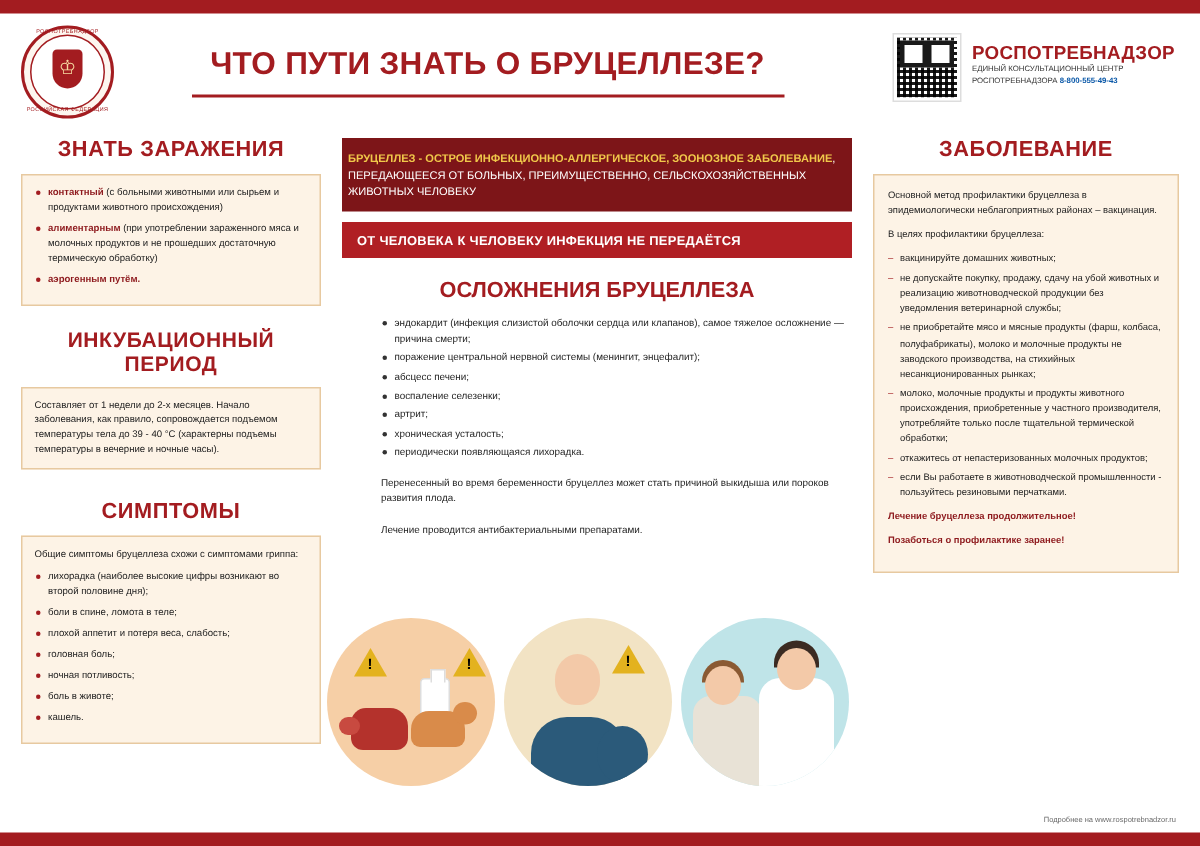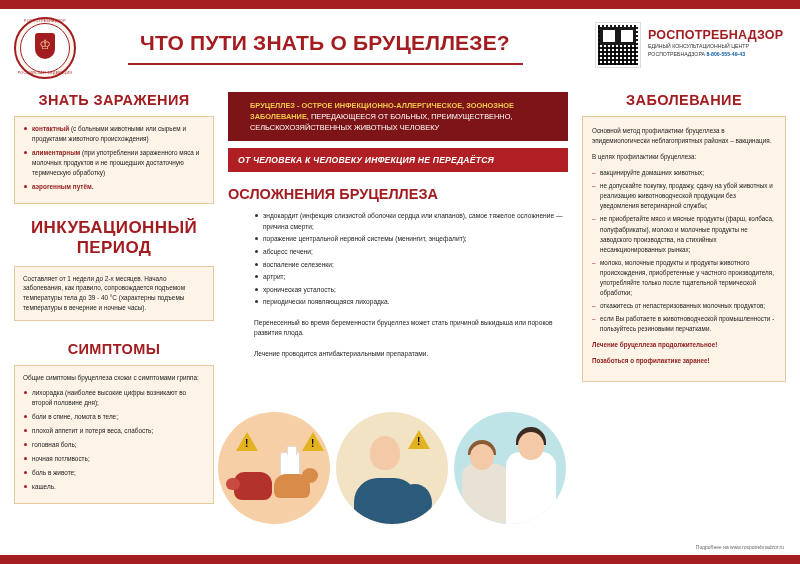--- a/index.html
+++ b/index.html
@@ -100,21 +100,21 @@
   .col-mid { left: 228px; width: 340px; }
   .col-right { left: 582px; width: 204px; }
 
   .sec-title {
     text-align: center;
     color: #a31c20;
     font-weight: bold;
     letter-spacing: .4px;
   }
   .sec-title.lg { font-size: 14.5px; }
-  .sec-title.md { font-size: 17px; }
+  .sec-title.md { font-size: 14px; }
 
   .box {
     border: 1px solid #e7c9a0;
     background: #fdf3e6;
     padding: 7px 8px;
     font-size: 6.4px;
     line-height: 1.55;
     color: #222;
   }
   ul.bullets { margin: 0; padding: 0; list-style: none; }
@@ -124,37 +124,37 @@
   ul.bullets li::before {
     content: ""; position: absolute; left: 1px; top: 3px;
     width: 3px; height: 3px; background: #a31c20; border-radius: 50%;
   }
   .b { font-weight: bold; color: #8e1a1e; }
 
   
   .banner-dark {
     background: #7d1518;
     color: #ffffff;
-    padding: 8px 22px;
+    padding: 8px 4px;
     font-size: 7.4px;
     line-height: 1.5;
   }
   .banner-dark .hl { color: #f0c84a; font-weight: bold; }
   .banner-red {
     margin-top: 7px;
     background: #b01f24;
     color: #ffffff;
     padding: 7px 10px;
     font-size: 8.6px;
     font-weight: bold;
     letter-spacing: .2px;
-    font-style: italic;
   }
   .mid-head {
     margin-top: 14px;
+    text-align: center;
     color: #a31c20;
     font-weight: bold;
     font-size: 14.5px;
   }
   .mid-body {
     margin-top: 9px;
     font-size: 6.6px;
     line-height: 1.6;
     color: #1e1e1e;
     padding-left: 26px;

